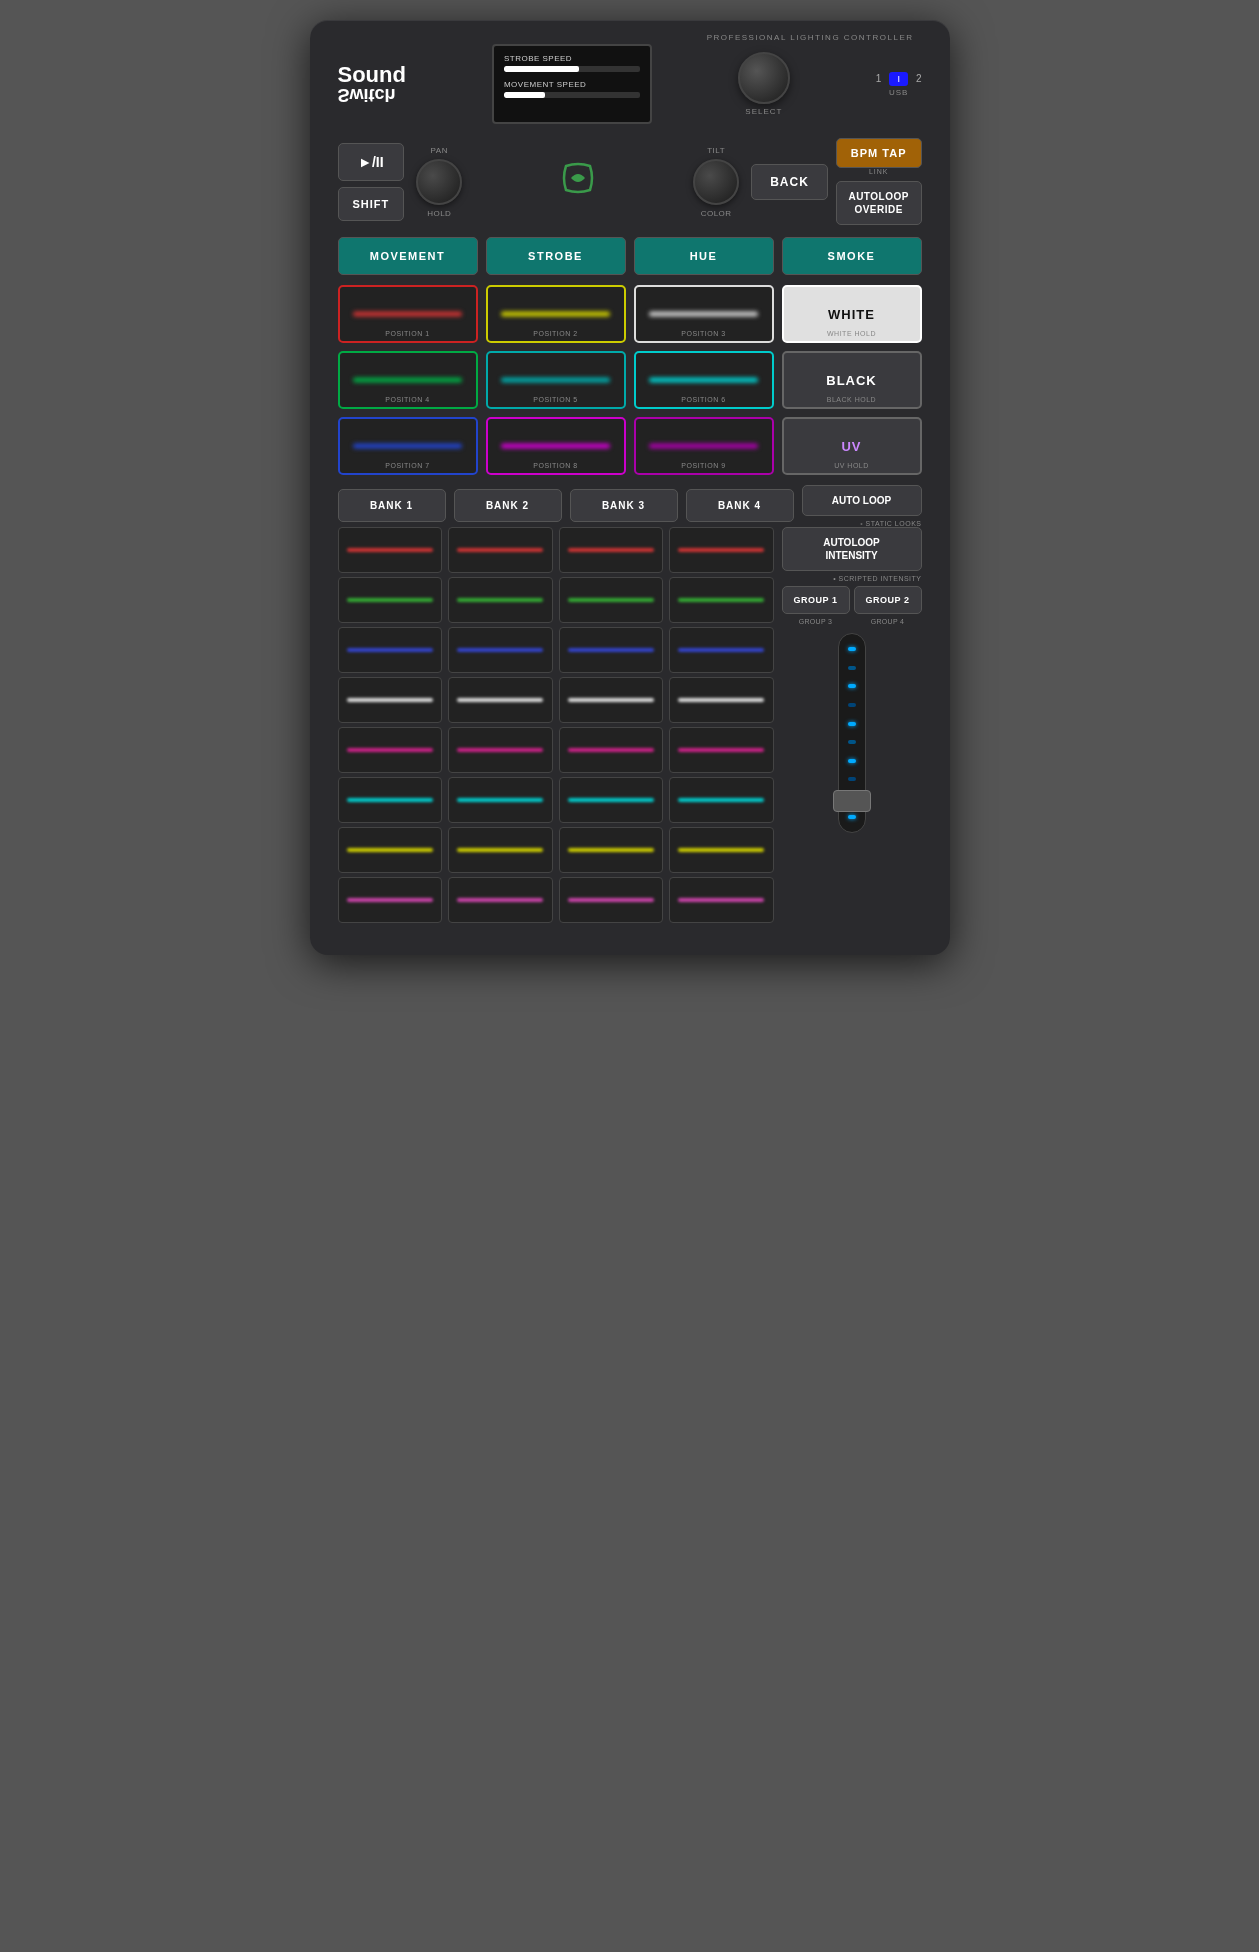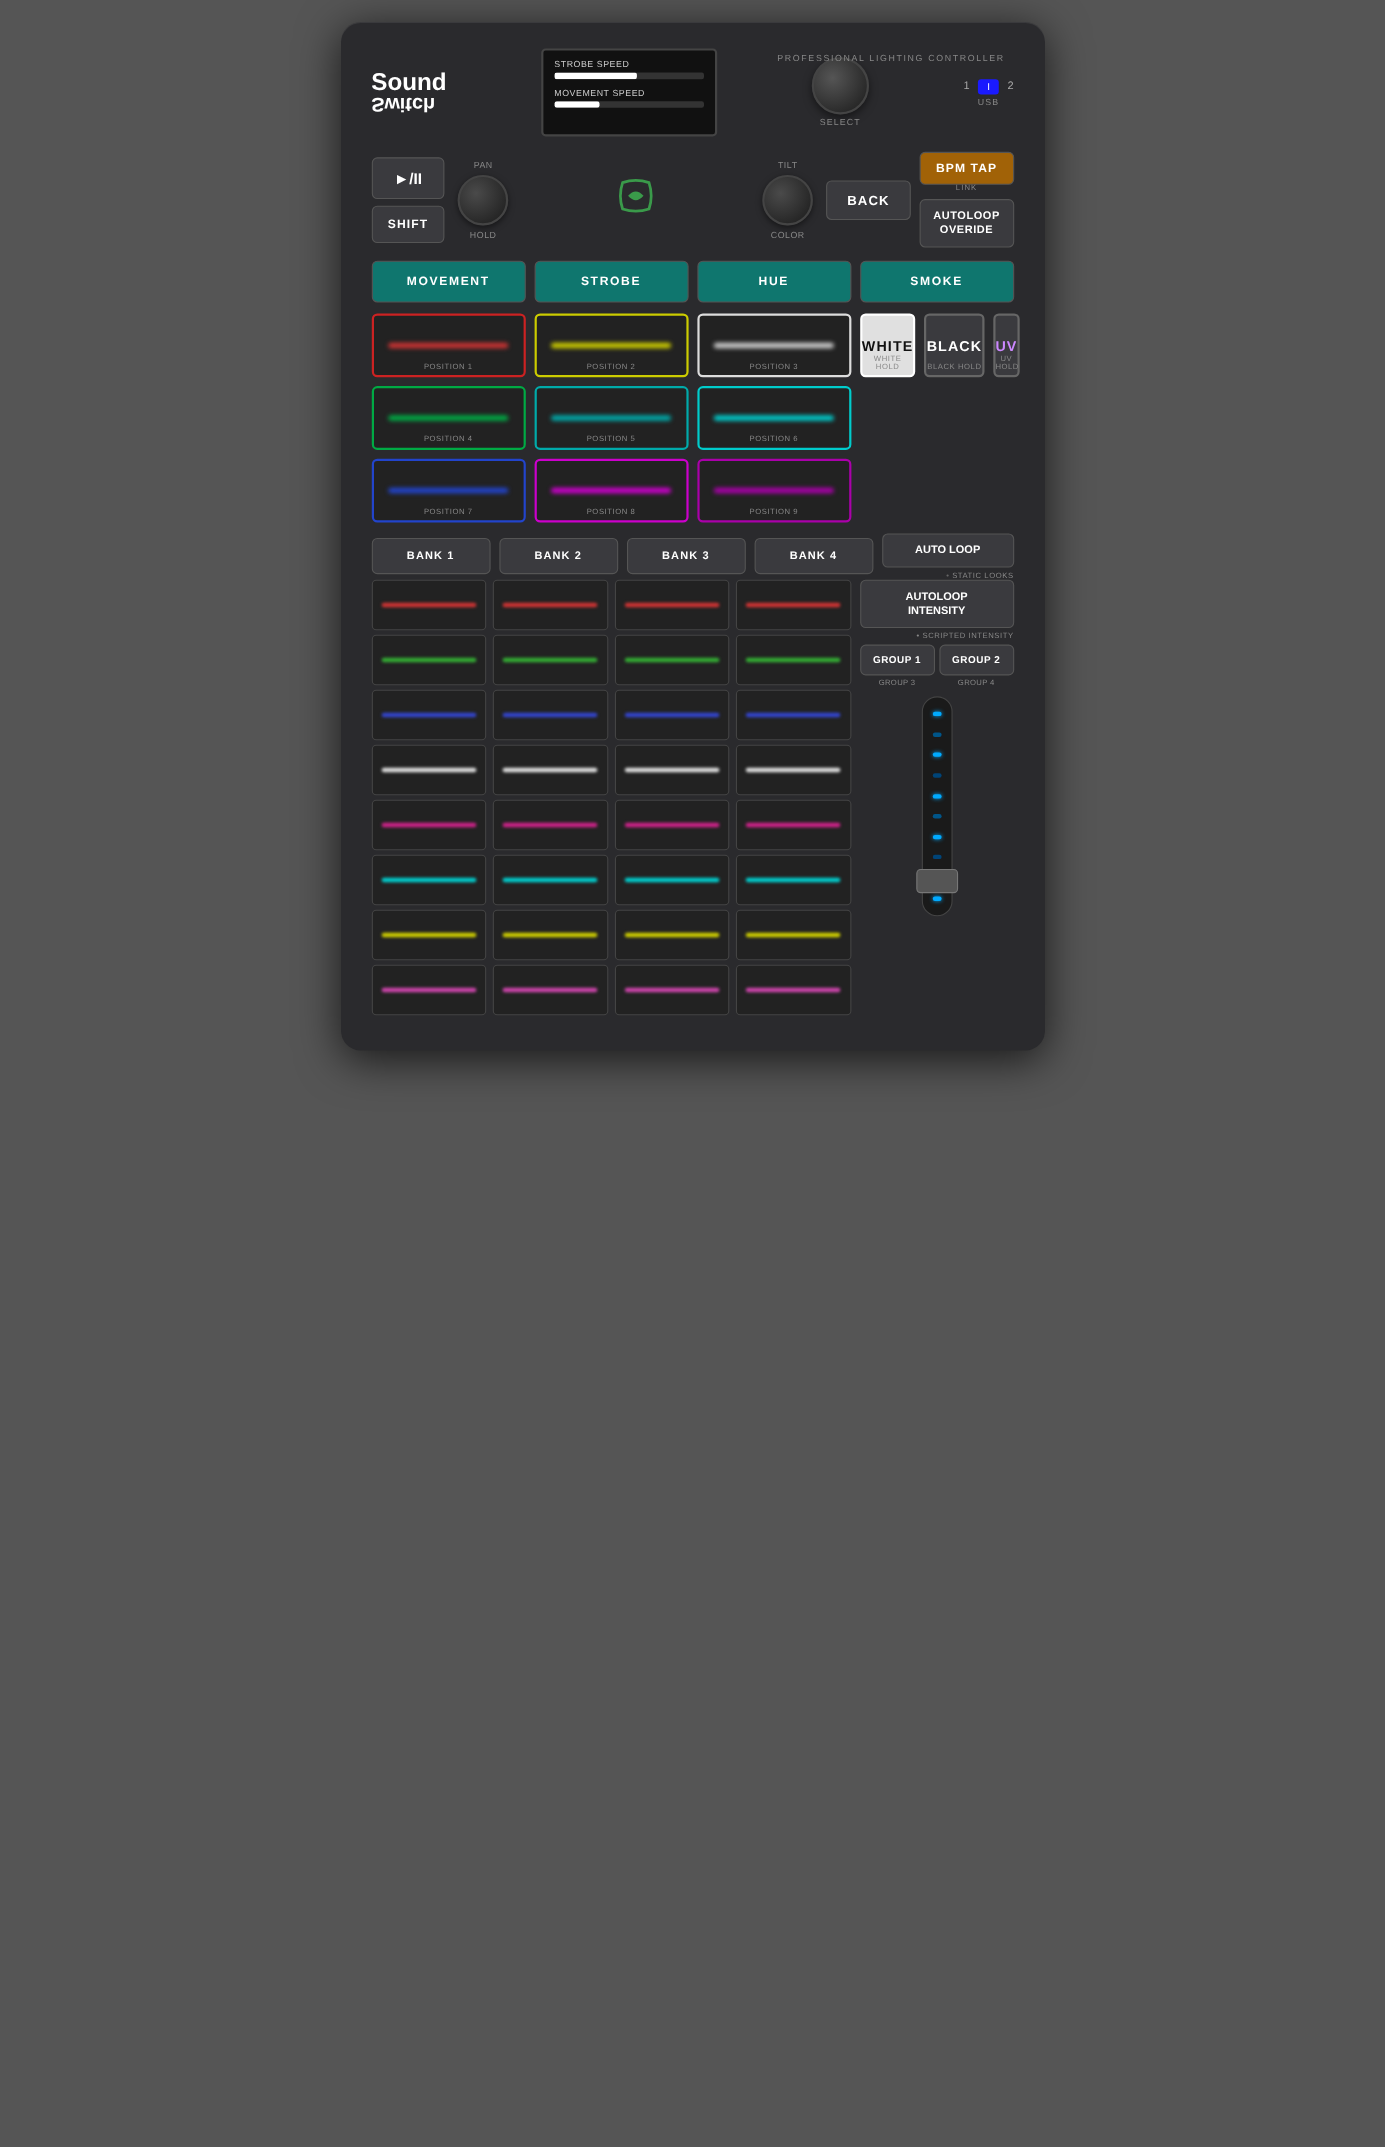--- a/index.html
+++ b/index.html
@@ -22,21 +22,21 @@
     }
     
     .header-row {
       display: flex;
       align-items: center;
       justify-content: space-between;
       margin-bottom: 10px;
     }
     .pro-label {
       position: absolute;
-      top: 28px;
+      top: 13px;
       right: 36px;
       font-size: 8px;
       color: #888;
       letter-spacing: 1.5px;
       padding-left: 32px;
     }
     .logo {
       color: white;
       font-size: 22px;
       font-weight: bold;
@@ -298,21 +298,21 @@
     .pad-border-green { border-color: #00aa44; }
     .pad-border-teal { border-color: #00aaaa; }
     .pad-border-cyan { border-color: #00cccc; }
     .pad-border-blue { border-color: #2244cc; }
     .pad-border-magenta { border-color: #cc00cc; }
     .pad-border-purple { border-color: #aa00aa; }
 
     
     .right-pads {
       display: flex;
-      flex-direction: row;
+      flex-direction: column;
       gap: 8px;
       width: 140px;
     }
     .special-pad {
       background: #3a3a3e;
       border: 2px solid #666;
       border-radius: 5px;
       height: 58px;
       cursor: pointer;
       display: flex;

